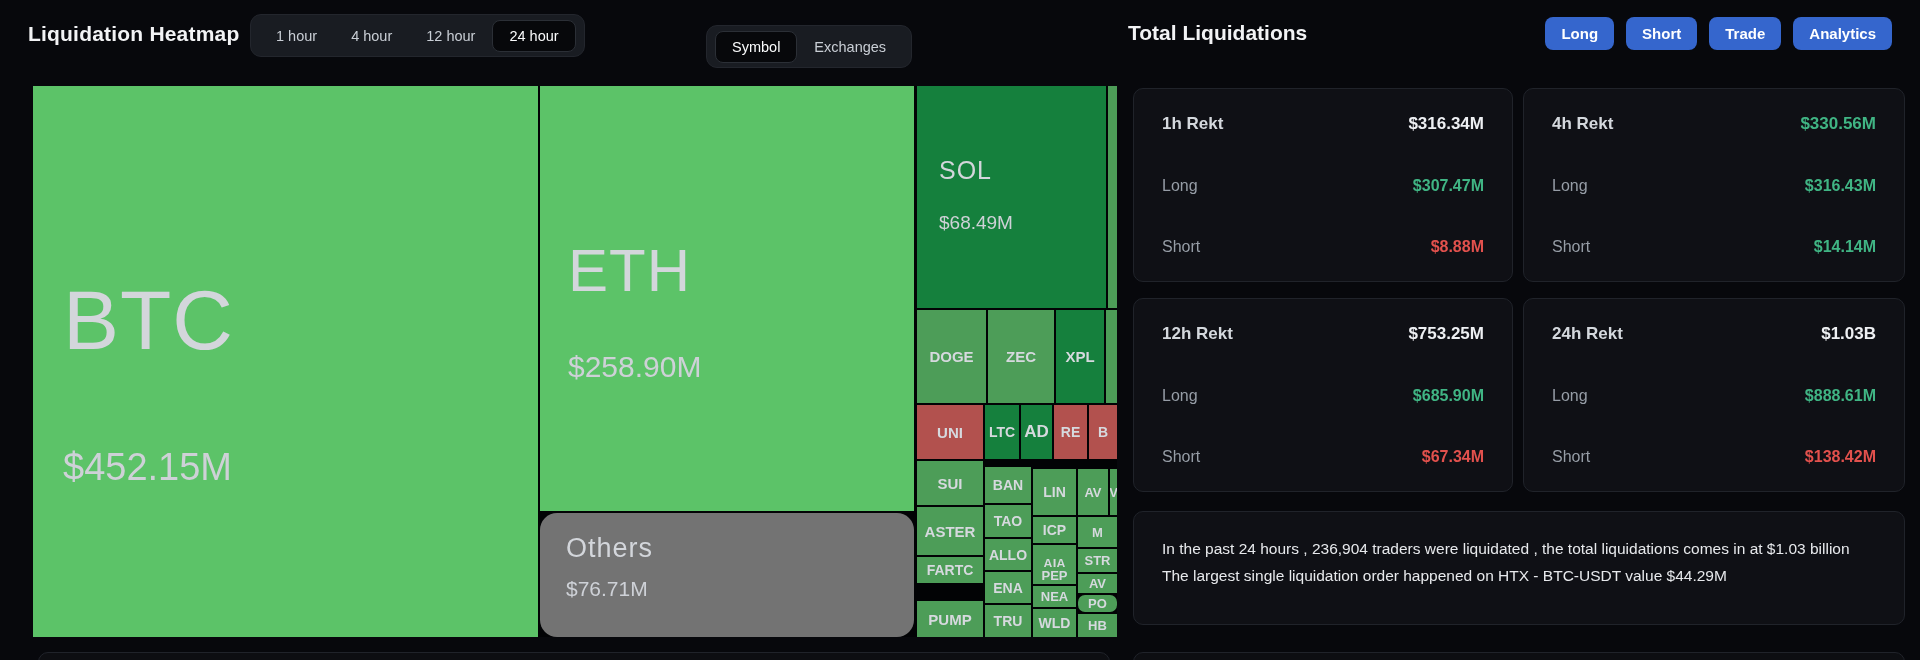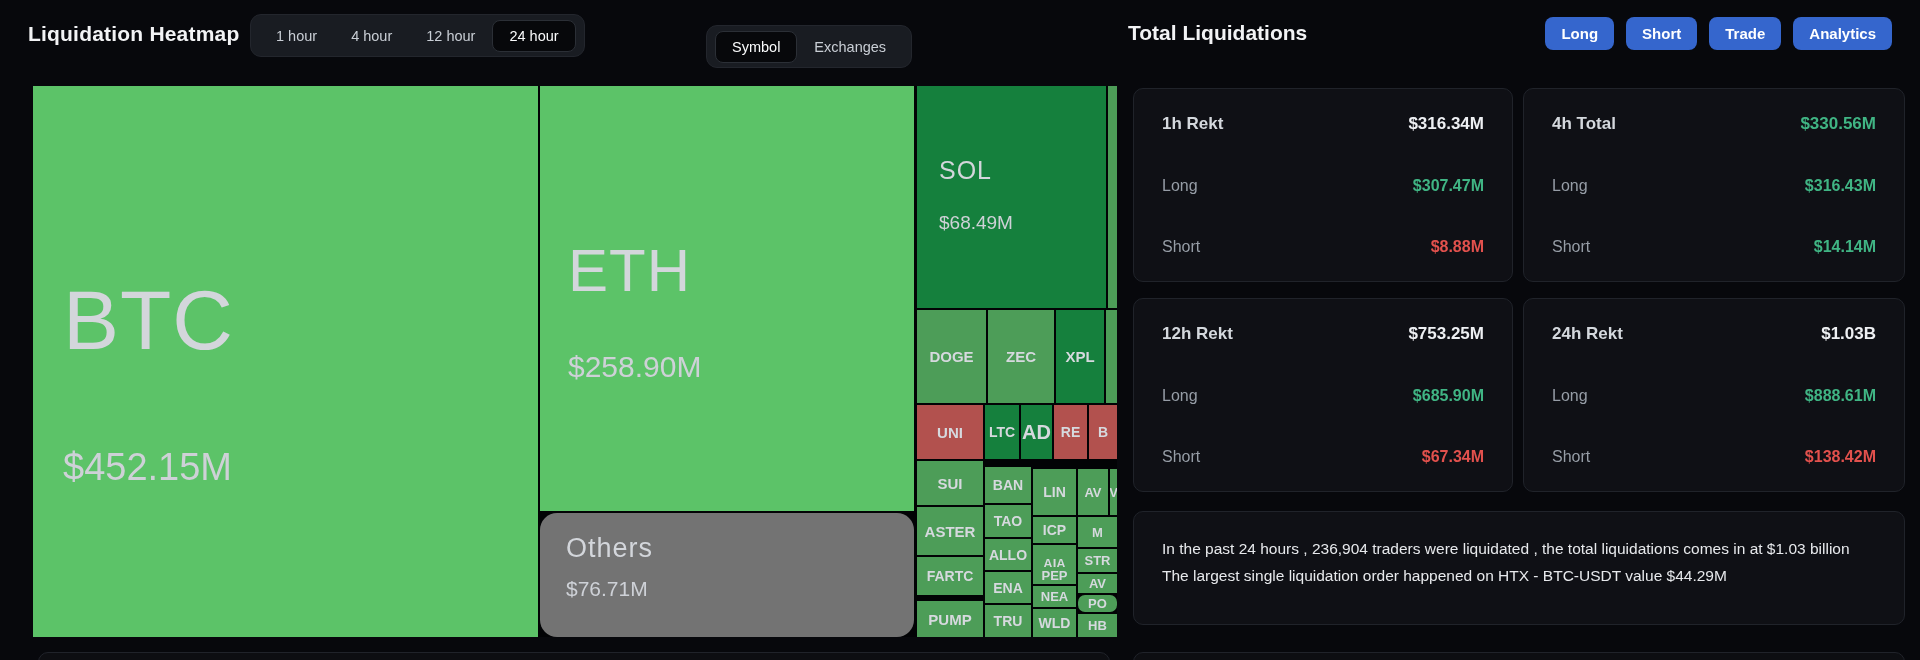--- a/index.html
+++ b/index.html
@@ -100,21 +100,21 @@
       <span class="t-label" style="font-size: 15px;">XPL</span>
     </div>
     <div class="tile tile-base small" style="left: 1073px; top: 224px; width: 11px; height: 93px;"></div>
     <div class="tile tile-red small" style="left: 884px; top: 319px; width: 66px; height: 54px;">
       <span class="t-label" style="font-size: 15px;">UNI</span>
     </div>
     <div class="tile tile-sol small" style="left: 952px; top: 319px; width: 34px; height: 54px;">
       <span class="t-label" style="font-size: 14px;">LTC</span>
     </div>
     <div class="tile tile-sol small" style="left: 988px; top: 319px; width: 31px; height: 54px;">
-      <span class="t-label" style="font-size: 20px;">AD</span>
+      <span class="t-label" style="font-size: 17px;">AD</span>
     </div>
     <div class="tile tile-red small" style="left: 1021px; top: 319px; width: 33px; height: 54px;">
       <span class="t-label" style="font-size: 14px;">RE</span>
     </div>
     <div class="tile tile-red small" style="left: 1056px; top: 319px; width: 28px; height: 54px;">
       <span class="t-label" style="font-size: 14px;">B</span>
     </div>
     <div class="tile tile-base small" style="left: 884px; top: 375px; width: 66px; height: 44px;">
       <span class="t-label" style="font-size: 15px;">SUI</span>
     </div>
@@ -144,21 +144,21 @@
     </div>
     <div class="tile tile-base small" style="left: 952px; top: 453px; width: 46px; height: 31px;">
       <span class="t-label" style="font-size: 14px;">ALLO</span>
     </div>
     <div class="tile tile-base small" style="left: 1000px; top: 459px; width: 43px; height: 36px;">
       <span class="t-label" style="font-size: 13px;">AIA</span>
     </div>
     <div class="tile tile-base small" style="left: 1045px; top: 463px; width: 39px; height: 23px;">
       <span class="t-label" style="font-size: 13px;">STR</span>
     </div>
-    <div class="tile tile-base small" style="left: 884px; top: 471px; width: 66px; height: 38px;">
+    <div class="tile tile-base small" style="left: 884px; top: 471px; width: 66px; height: 26px;">
       <span class="t-label" style="font-size: 14px;">FARTC</span>
     </div>
     <div class="tile tile-base small" style="left: 952px; top: 486px; width: 46px; height: 31px;">
       <span class="t-label" style="font-size: 14px;">ENA</span>
     </div>
     <div class="tile tile-base small" style="left: 1000px; top: 481px; width: 43px; height: 17px;">
       <span class="t-label" style="font-size: 13px;">PEP</span>
     </div>
     <div class="tile tile-base small" style="left: 1045px; top: 488px; width: 39px; height: 19px;">
       <span class="t-label" style="font-size: 13px;">AV</span>
@@ -193,21 +193,21 @@
     <span class="stat-val val-green">$307.47M</span>
   </div>
   <div class="stat-row">
     <span class="stat-label">Short</span>
     <span class="stat-val val-red">$8.88M</span>
   </div>
 </div>
 
 <div class="card stat-card" style="left:1523px; top:88px;  width:382px; height:194px;">
   <div class="stat-row">
-    <span class="stat-title">4h Total</span>
+    <span class="stat-title">4h Rekt</span>
     <span class="stat-total val-green">$330.56M</span>
   </div>
   <div class="stat-row">
     <span class="stat-label">Long</span>
     <span class="stat-val val-green">$316.43M</span>
   </div>
   <div class="stat-row">
     <span class="stat-label">Short</span>
     <span class="stat-val val-green">$14.14M</span>
   </div>

